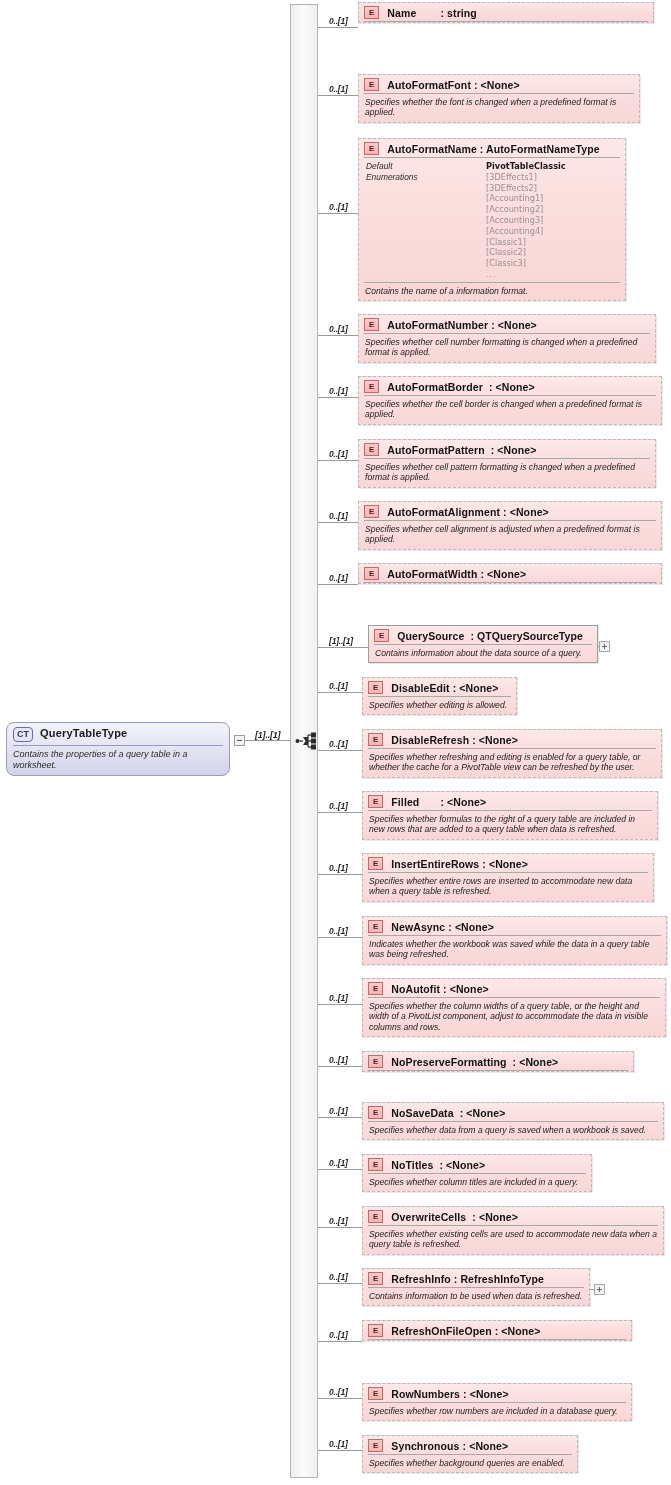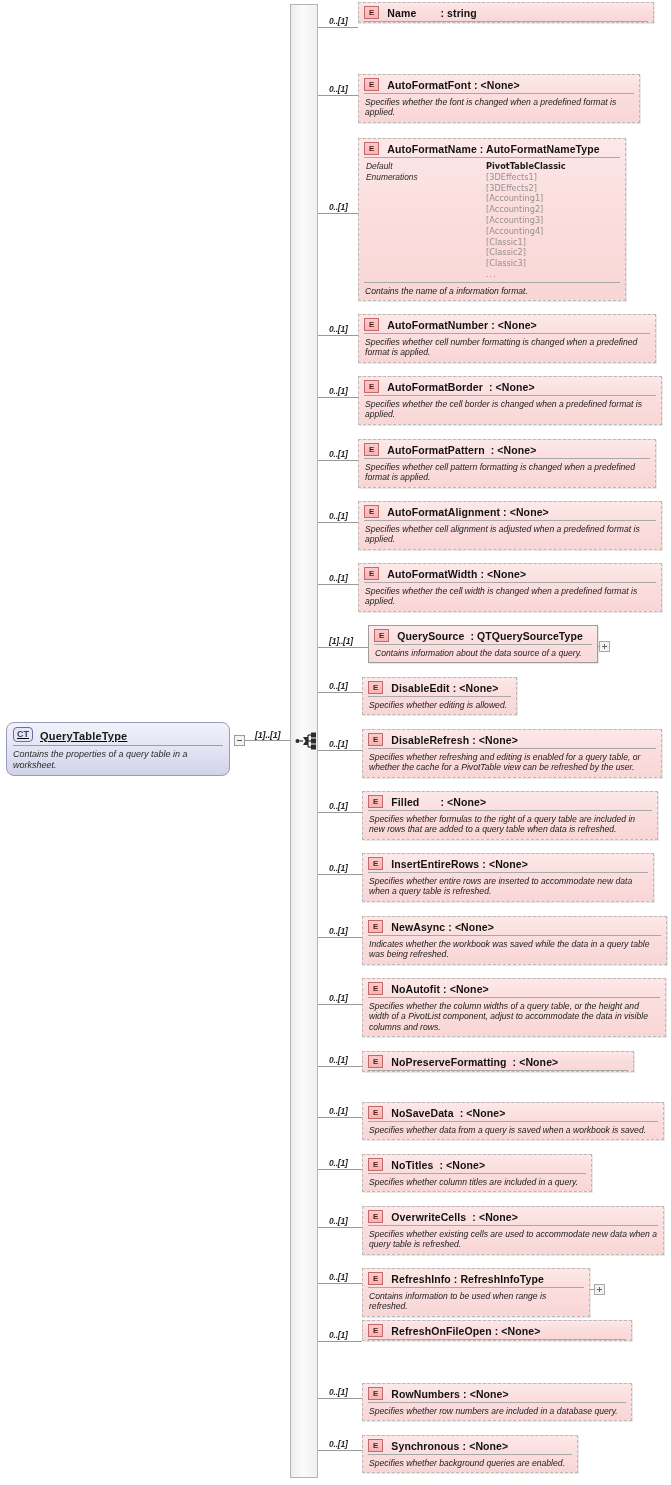--- a/index.html
+++ b/index.html
@@ -22,23 +22,22 @@
     top: 722px;
     width: 224px;
     border: 1px solid #9a9ac0;
     border-radius: 8px;
     background: linear-gradient(to bottom, #f2f2fb 0%, #e2e2f2 55%, #d2d2ea 100%);
     box-sizing: border-box;
     padding: 0;
   }
   #ct-box .ct-head {
     display: flex;
-    align-items: flex-end;
+    align-items: flex-start;
     padding: 4px 16px 3px 6px;
-    text-decoration: underline;
   }
   .ct-badge {
     display: inline-block;
     border: 1px solid #6a6aa8;
     border-radius: 4px;
     background: #e6e6f6;
     color: #3a3a6a;
     font-size: 9px;
     font-weight: bold;
     line-height: 11px;
@@ -346,21 +345,20 @@
       <div class="e-desc">Specifies whether cell alignment is adjusted when a predefined format is applied.</div>
     </div>
     <div class="hline" style="left: 318px; top: 584px; width: 40px;"></div>
     <div class="card" style="left: 329px; top: 573px;">0..[1]</div>
     <div class="elem" style="left: 358px; top: 563px; width: 304px;">
       <div class="row">
         <span class="e-badge">E</span>
         <span class="e-name">AutoFormatWidth : &lt;None&gt;</span>
       </div>
       <div class="e-sep"></div>
-      <div class="e-desc">Specifies whether the cell width is changed when a predefined format is applied.</div>
     </div>
     <div class="hline" style="left: 318px; top: 647px; width: 50px;"></div>
     <div class="card" style="left: 329px; top: 636px;">[1]..[1]</div>
     <div class="elem required" style="left: 368px; top: 625px; width: 230px;">
       <div class="row">
         <span class="e-badge">E</span>
         <span class="e-name">QuerySource  : QTQuerySourceType</span>
       </div>
       <div class="e-sep"></div>
       <div class="e-desc">Contains information about the data source of a query.</div>
@@ -467,21 +465,21 @@
       <div class="e-desc">Specifies whether existing cells are used to accommodate new data when a query table is refreshed.</div>
     </div>
     <div class="hline" style="left: 318px; top: 1283px; width: 44px;"></div>
     <div class="card" style="left: 329px; top: 1272px;">0..[1]</div>
     <div class="elem" style="left: 362px; top: 1268px; width: 228px;">
       <div class="row">
         <span class="e-badge">E</span>
         <span class="e-name">RefreshInfo : RefreshInfoType</span>
       </div>
       <div class="e-sep"></div>
-      <div class="e-desc">Contains information to be used when range is refreshed.</div>
+      <div class="e-desc">Contains information to be used when data is refreshed.</div>
     </div>
     <div class="expander" style="left: 594px; top: 1284px;"></div>
     <div class="hline" style="left: 590px; top: 1289px; width: 4px;"></div>
     <div class="hline" style="left: 318px; top: 1341px; width: 44px;"></div>
     <div class="card" style="left: 329px; top: 1330px;">0..[1]</div>
     <div class="elem" style="left: 362px; top: 1320px; width: 270px;">
       <div class="row">
         <span class="e-badge">E</span>
         <span class="e-name">RefreshOnFileOpen : &lt;None&gt;</span>
       </div>

